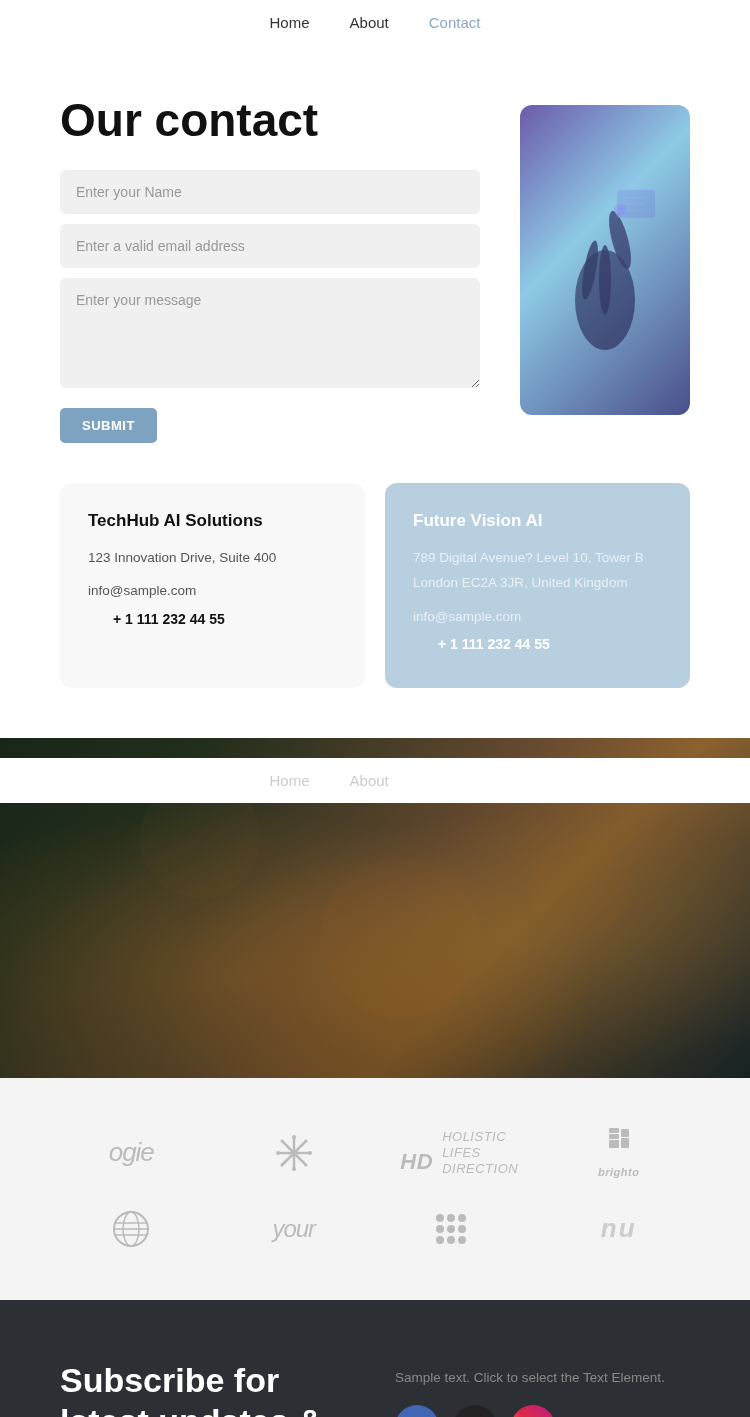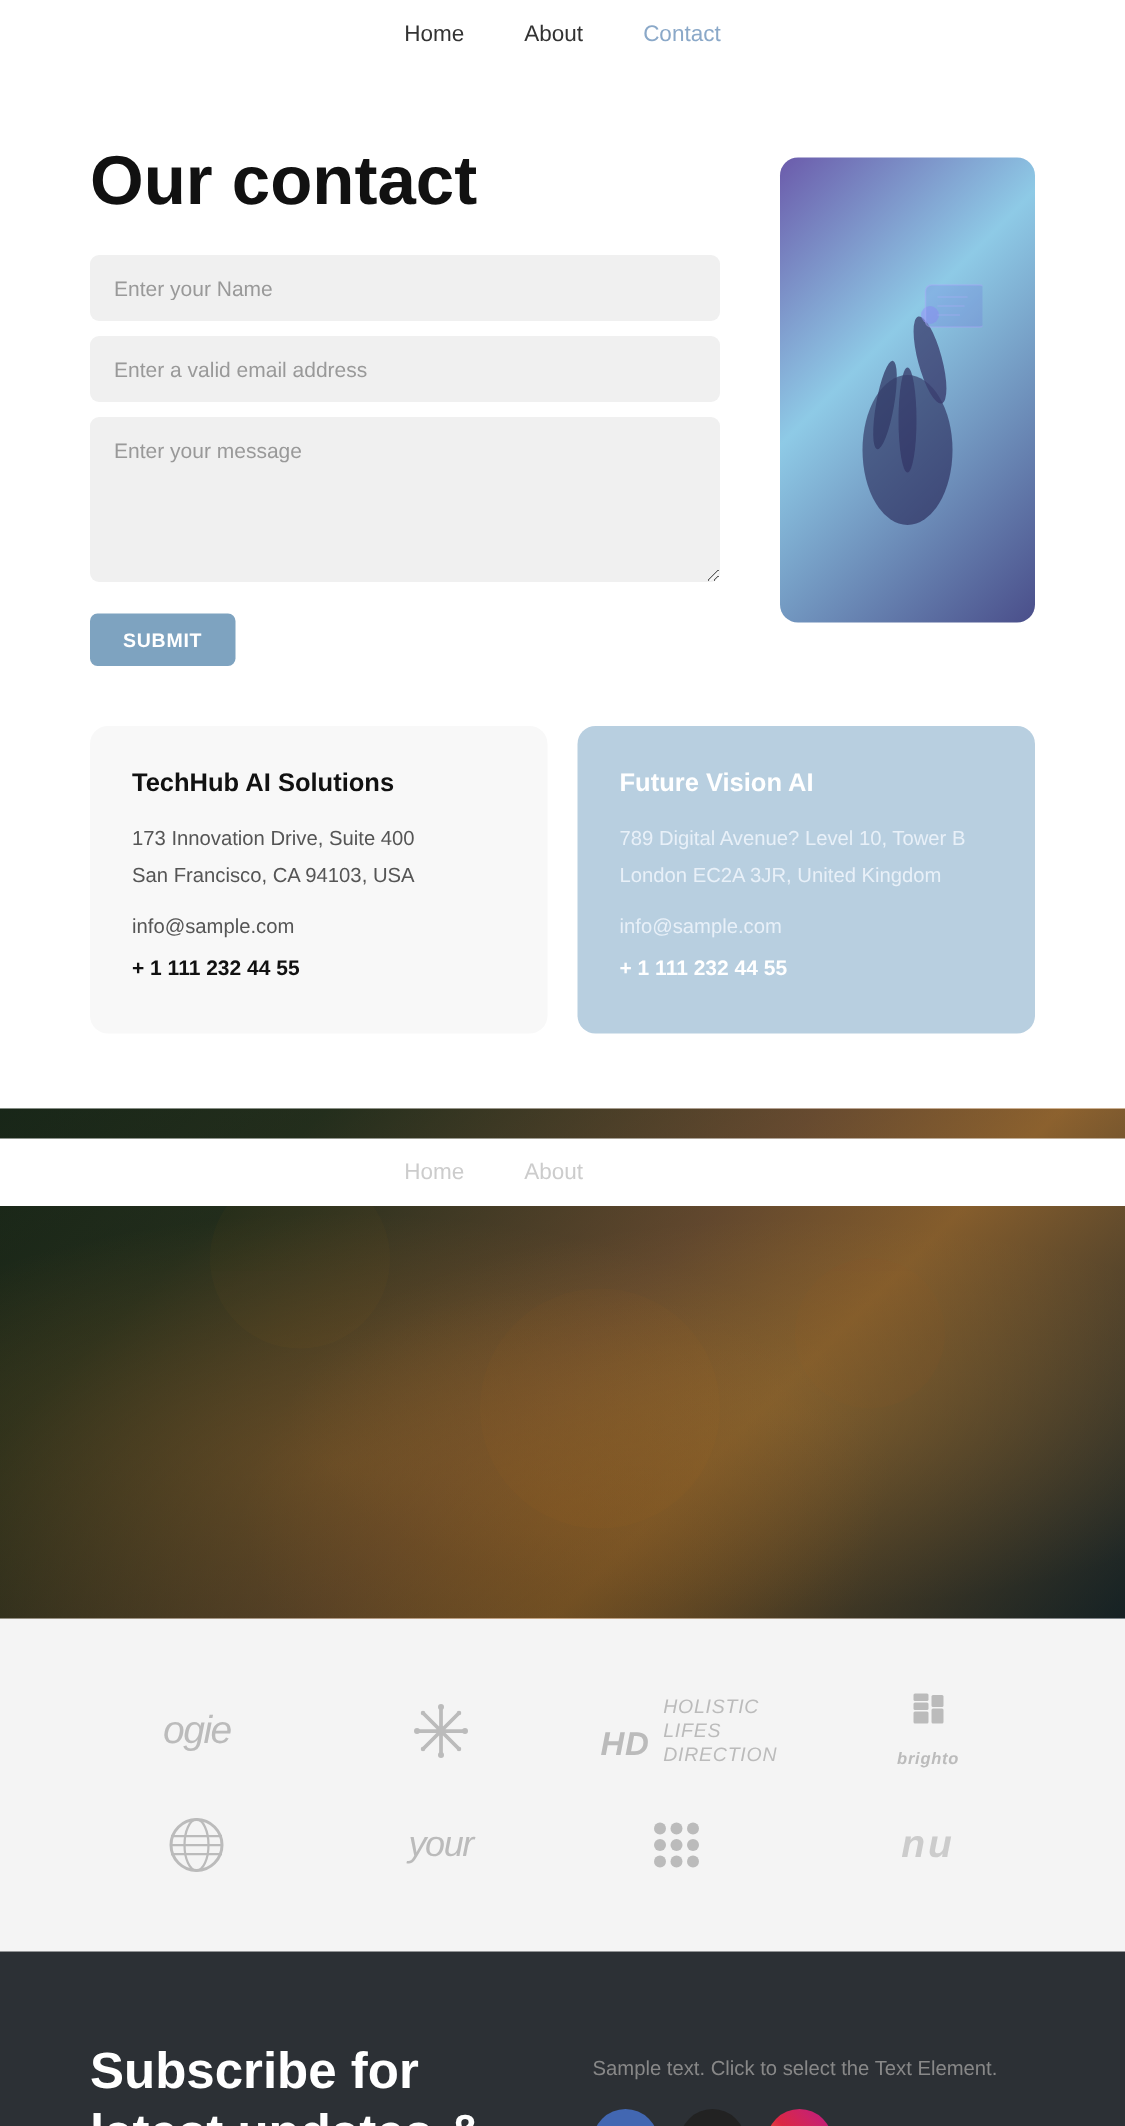--- a/index.html
+++ b/index.html
@@ -58,21 +58,21 @@
     .info-card {
       flex: 1; background: #f8f8f8; border-radius: 12px; padding: 28px 28px;
     }
     .info-card.blue { background: #b8cfe0; }
     .info-card h3 { font-size: 17px; font-weight: 700; color: #111; margin-bottom: 16px; }
     .info-card.blue h3 { color: #fff; }
     .info-card p { font-size: 13.5px; color: #555; line-height: 1.6; margin-bottom: 4px; }
     .info-card.blue p { color: #e8f0f8; }
     .info-card .email { color: #555; margin-top: 12px; font-size: 13.5px; }
     .info-card.blue .email { color: #e8f0f8; }
-    .info-card .phone { color: #111; font-weight: 700; font-size: 14px; margin-top: 6px; }
+    .info-card .phone { color: #111; font-weight: 700; font-size: 14px; margin-top: 6px; margin-left: 25px; }
     .info-card.blue .phone { color: #fff; }
 
     
     .hero-banner {
       width: 750px; height: 340px; position: relative; overflow: hidden;
       background: linear-gradient(135deg, #1a2a1a 0%, #2a3520 20%, #8b5e3c 50%, #c17f3a 65%, #1c2b3a 100%);
     }
     .hero-banner-overlay {
       position: absolute; inset: 0;
       background: linear-gradient(to bottom, rgba(20,30,20,0.3) 0%, rgba(15,25,15,0.5) 100%);
@@ -166,22 +166,21 @@
         <line x1="70" y1="44" x2="88" y2="44" stroke="rgba(180,160,255,0.4)" stroke-width="1"></line>
         <line x1="70" y1="50" x2="85" y2="50" stroke="rgba(180,160,255,0.4)" stroke-width="1"></line>
       </svg>
     </div>
   </div>
 </section>
 
 <div class="info-cards">
   <div class="info-card">
     <h3>TechHub AI Solutions</h3>
-    <p>173 Innovation Drive, Suite 400</p>
-    <p>San Francisco, CA 94103, USA</p>
+    <p>123 Innovation Drive, Suite 400</p>
     <p class="email">info@sample.com</p>
     <p class="phone">+ 1 111 232 44 55</p>
   </div>
   <div class="info-card blue">
     <h3>Future Vision AI</h3>
     <p>789 Digital Avenue? Level 10, Tower B</p>
     <p>London EC2A 3JR, United Kingdom</p>
     <p class="email">info@sample.com</p>
     <p class="phone">+ 1 111 232 44 55</p>
   </div>

